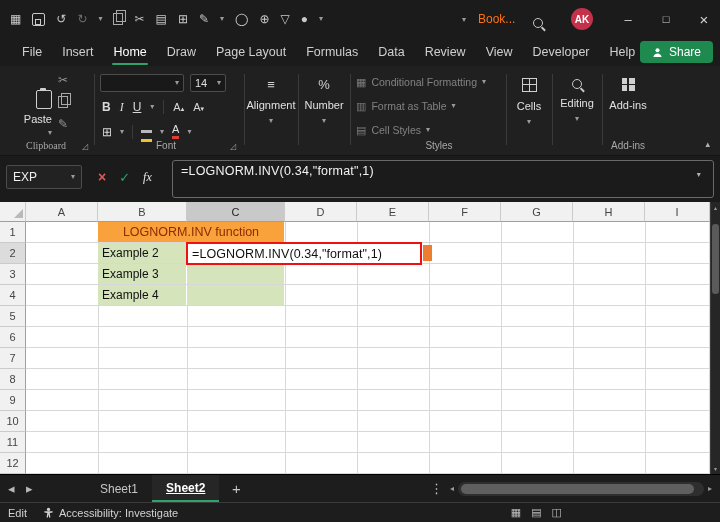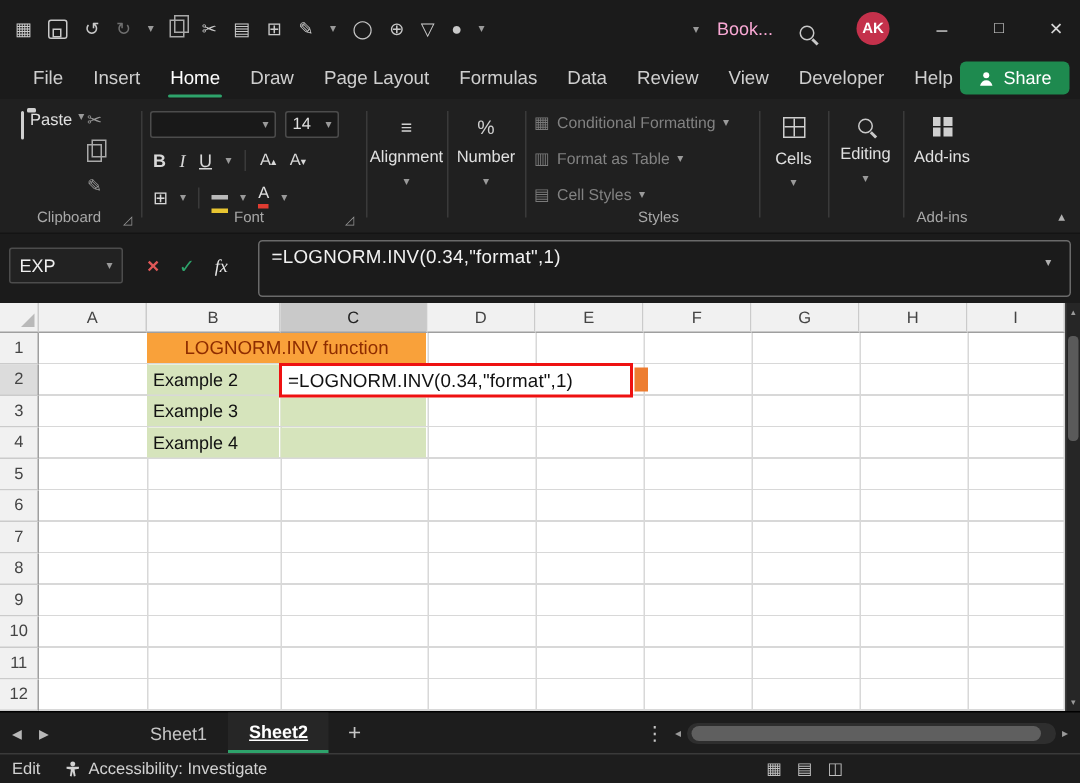--- a/index.html
+++ b/index.html
@@ -11,21 +11,21 @@
   .qat{position:absolute;left:10px;top:0;height:38px;display:flex;align-items:center;gap:11px;}
   .qicon{font-size:12px;color:#c9c9c9;line-height:1;}
   .qicon.dis{color:#6f6f6f;}
   .dd{font-size:8px;color:#9a9a9a;line-height:1;}
   .floppy{width:11px;height:11px;border:1.5px solid #c9c9c9;border-radius:2px;position:relative;display:inline-block;}
   .floppy:after{content:"";position:absolute;left:2px;bottom:0;width:4px;height:4px;border:1px solid #c9c9c9;}
   .copyic{width:8px;height:10px;border:1.2px solid #a9a9a9;position:relative;display:inline-block;}
   .copyic:after{content:"";position:absolute;left:2px;top:-4px;width:8px;height:10px;border:1.2px solid #a9a9a9;}
   .mag{width:8px;height:8px;border:1.5px solid #c9c9c9;border-radius:50%;position:relative;display:inline-block;}
   .mag:after{content:"";position:absolute;width:5px;height:1.5px;background:#c9c9c9;transform:rotate(45deg);right:-4px;bottom:-2px;}
-  .doc-title{position:absolute;left:478px;top:12px;font-size:12px;color:#f9a8d4;}
+  .doc-title{position:absolute;left:478px;top:12px;font-size:12px;color:#f97316;}
   .avatar{position:absolute;left:571px;top:8px;width:22px;height:22px;border-radius:50%;background:#c4314b;
           color:#fff;font-size:10px;font-weight:bold;display:flex;align-items:center;justify-content:center;}
   .winbtn{position:absolute;top:0;height:38px;width:32px;display:flex;align-items:center;justify-content:center;
           color:#d6d6d6;font-size:13px;}
   
   .menubar{position:absolute;top:38px;left:0;width:720px;height:28px;display:flex;align-items:center;padding-left:12px;box-sizing:border-box;}
   .mtab{position:relative;padding:0 10px;font-size:12.5px;color:#cfcfcf;line-height:28px;height:28px;}
   .mtab.active{color:#fff;}
   .mtab.active:after{content:"";position:absolute;left:9px;right:9px;bottom:1px;height:2.5px;background:#2ea36b;border-radius:2px;}
   .share{position:absolute;right:7px;top:3px;height:22px;background:#1e8a4f;border-radius:4px;color:#fff;
@@ -151,31 +151,31 @@
       <svg width="11" height="11" viewBox="0 0 12 12">
           <circle cx="6" cy="3.5" r="2.2" fill="#fff"></circle>
           <path d="M1.5 11c.5-2.6 2.3-4 4.5-4s4 1.4 4.5 4z" fill="#fff"></path>
         </svg>
       <span>Share</span>
     </div>
   </div>
 
   <div class="ribbon">
 
-    <div class="ab" style="left:14px;top:8px;width:38px;display:flex;flex-direction:row;align-items:flex-start;gap:4px;">
+    <div class="ab" style="left:14px;top:24px;width:38px;display:flex;flex-direction:column;align-items:flex-end;gap:4px;">
       <span class="clipb"></span>
       <span style="font-size:11px;color:#e0e0e0;">Paste</span>
       <span class="dd">▾</span>
     </div>
     <div class="ab" style="left:58px;top:8px;display:flex;flex-direction:column;gap:8px;align-items:center;">
       <span class="smallic">✂</span>
       <span class="copyic" style="margin-top:2px;"></span>
       <span class="smallic" style="margin-top:2px;">✎</span>
     </div>
-    <div class="grouplabel" style="left:0;width:92px;">Clipboard</div>
+    <div class="grouplabel" style="left:0;width:92px;font-family:Liberation Serif, serif;">Clipboard</div>
     <span class="launcher" style="left:82px;">◿</span>
     <div class="vsep" style="left:94px;"></div>
 
     <div class="combo" style="position:absolute;left:100px;top:8px;width:84px;justify-content:flex-end;">
       <span></span>
       <span class="dd">▾</span>
     </div>
     <div class="combo" style="position:absolute;left:190px;top:8px;width:36px;justify-content:space-between;">
       <span>14</span>
       <span class="dd">▾</span>

